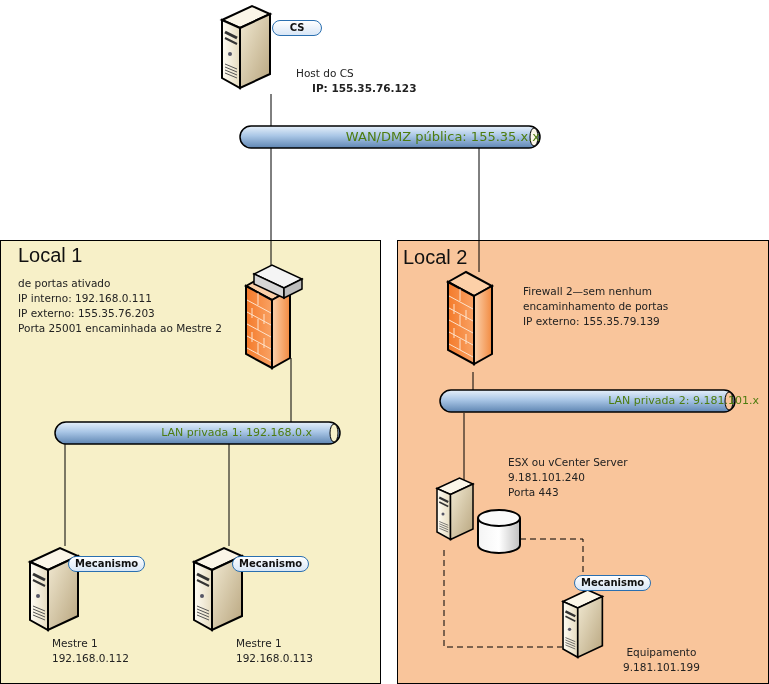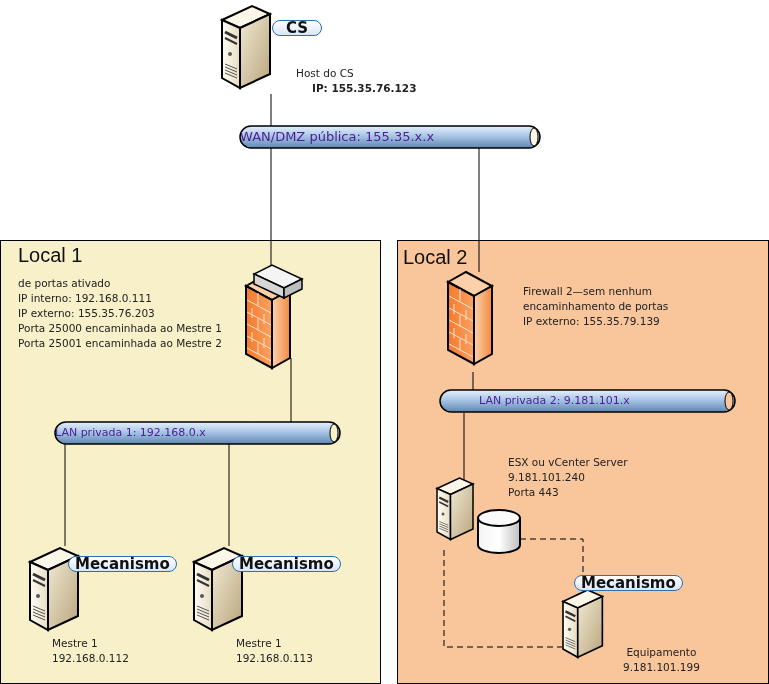--- a/index.html
+++ b/index.html
@@ -4,23 +4,23 @@
 <style>
   html, body { margin:0; padding:0; background:#ffffff; }
   body { width:769px; height:684px; position:relative; overflow:hidden;
          font-family:"DejaVu Sans", sans-serif; }
   .site { position:absolute; border:1px solid #000; box-sizing:border-box; }
   #site1 { left:0; top:240px; width:381px; height:444px; background:#f7f0c8; }
   #site2 { left:397px; top:240px; width:372px; height:444px; background:#f9c59b; }
   .site-title { position:absolute; font-family:"Liberation Sans", sans-serif; font-weight:normal; font-size:20px; color:#111; }
   .txt { position:absolute; font-size:10.5px; color:#222; line-height:15px; white-space:nowrap; }
   .txt div { height:15px; }
-  .pipe-label { position:absolute; font-size:11px; color:#4c1d95; text-align:left; white-space:nowrap; }
+  .pipe-label { position:absolute; font-size:11px; color:#4d7c0f; text-align:right; white-space:nowrap; }
   .badge { position:absolute; height:14px; border:1px solid #2a6fb0; border-radius:8px;
-           background:linear-gradient(#ffffff,#d8e6f6); font-size:15px; font-weight:bold;
+           background:linear-gradient(#ffffff,#d8e6f6); font-size:10px; font-weight:bold;
            color:#111; text-align:center; line-height:14px; padding:0 6px; white-space:nowrap; }
   svg.overlay { position:absolute; left:0; top:0; }
 </style>
 </head>
 <body>
 
 <div id="site1" class="site"></div>
 <div id="site2" class="site"></div>
 
 <svg class="overlay" width="769" height="684">
@@ -145,21 +145,20 @@
 </div>
 <div class="txt" style="left:312px;top:81px;font-weight:bold;">IP: 155.35.76.123</div>
 
 <div class="pipe-label" style="left:240px;top:129px;width:300px;font-size:13px;">WAN/DMZ pública: 155.35.x.x</div>
 
 <div class="site-title" style="left:18px;top:244px;">Local 1</div>
 <div class="txt" style="left:18px;top:276px;">
   <div>de portas ativado</div>
   <div>IP interno: 192.168.0.111</div>
   <div>IP externo: 155.35.76.203</div>
-  <div>Porta 25000 encaminhada ao Mestre 1</div>
   <div>Porta 25001 encaminhada ao Mestre 2</div>
 </div>
 <div class="pipe-label" style="left:55px;top:426px;width:257px;">LAN privada 1: 192.168.0.x</div>
 
 <div class="badge" style="left:68px;top:556px;">Mecanismo</div>
 <div class="txt" style="left:52px;top:636px;">
   <div>Mestre 1</div>
   <div>192.168.0.112</div>
 </div>
 

